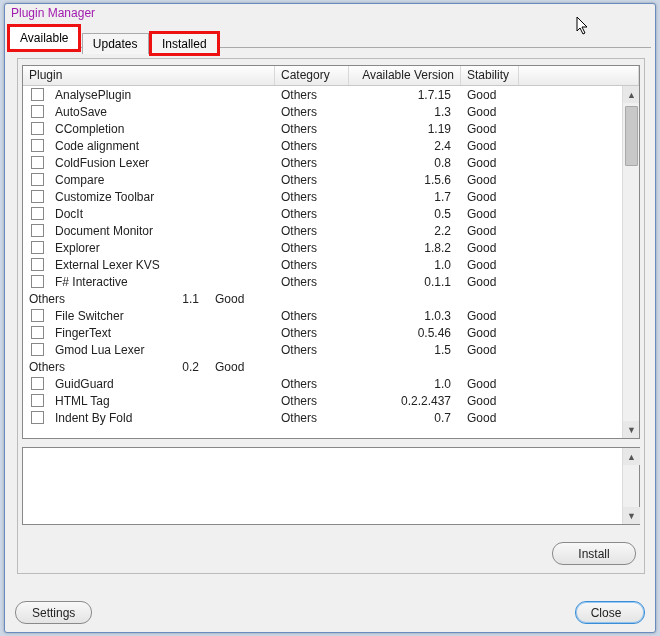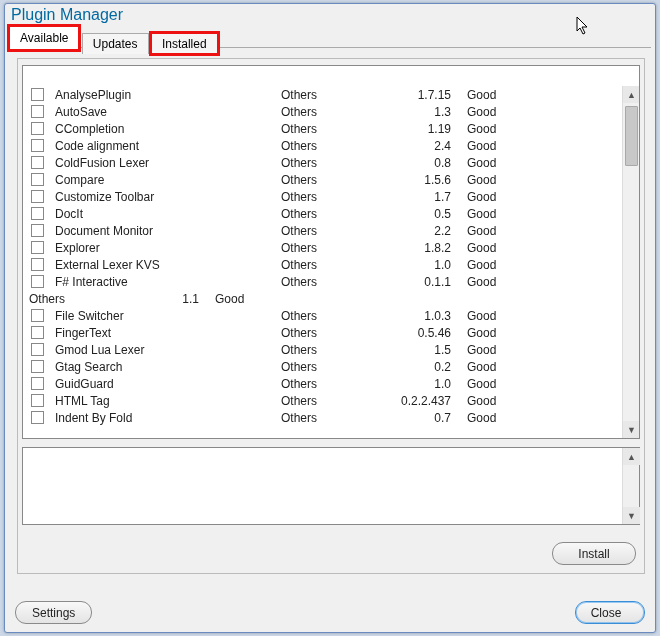--- a/index.html
+++ b/index.html
@@ -16,22 +16,22 @@
     left: 4px; top: 3px;
     width: 652px; height: 630px;
     background: #f0f0f0;
     border: 1px solid #6a8bbf;
     border-radius: 3px;
     box-shadow: 0 0 3px rgba(0,0,0,.3);
   }
   .titlebar {
     height: 20px;
     padding: 2px 6px 0 6px;
-    font-size: 16px;
-    color: #0369a1;
+    font-size: 12px;
+    color: #a21caf;
   }
   .tabstrip {
     position: relative;
     margin: 2px 4px 0 4px;
     height: 22px;
     border-bottom: 1px solid #aaa;
   }
   .tab {
     display: inline-block;
     vertical-align: bottom;
@@ -185,20 +185,27 @@
 
   <div class="tabstrip">
     <span class="tab active highlight-red">Available</span>
     <span class="tab">Updates</span>
     <span class="tab highlight-red">Installed</span>
   </div>
 
   <div class="pane">
 
     <div class="listbox">
+      <div class="list-header">
+        <div class="col col-plugin">Plugin</div>
+        <div class="col col-category">Category</div>
+        <div class="col col-version">Available Version</div>
+        <div class="col col-stability">Stability</div>
+        <div class="col col-rest"></div>
+      </div>
       <div class="list-body" id="list-body">
         <div class="row">
             <div class="c c-plugin">
               <span class="chk"></span>
               <span>AnalysePlugin</span>
             </div>
             <div class="c c-category">Others</div>
             <div class="c c-version">1.7.15</div>
             <div class="c c-stability">Good</div>
           </div>
@@ -327,24 +334,20 @@
           <div class="row">
             <div class="c c-plugin">
               <span class="chk"></span>
               <span>Gmod Lua Lexer</span>
             </div>
             <div class="c c-category">Others</div>
             <div class="c c-version">1.5</div>
             <div class="c c-stability">Good</div>
           </div>
           <div class="row">
-            <div class="c c-plugin">
-              <span class="chk"></span>
-              <span>Gtag Search</span>
-            </div>
             <div class="c c-category">Others</div>
             <div class="c c-version">0.2</div>
             <div class="c c-stability">Good</div>
           </div>
           <div class="row">
             <div class="c c-plugin">
               <span class="chk"></span>
               <span>GuidGuard</span>
             </div>
             <div class="c c-category">Others</div>

